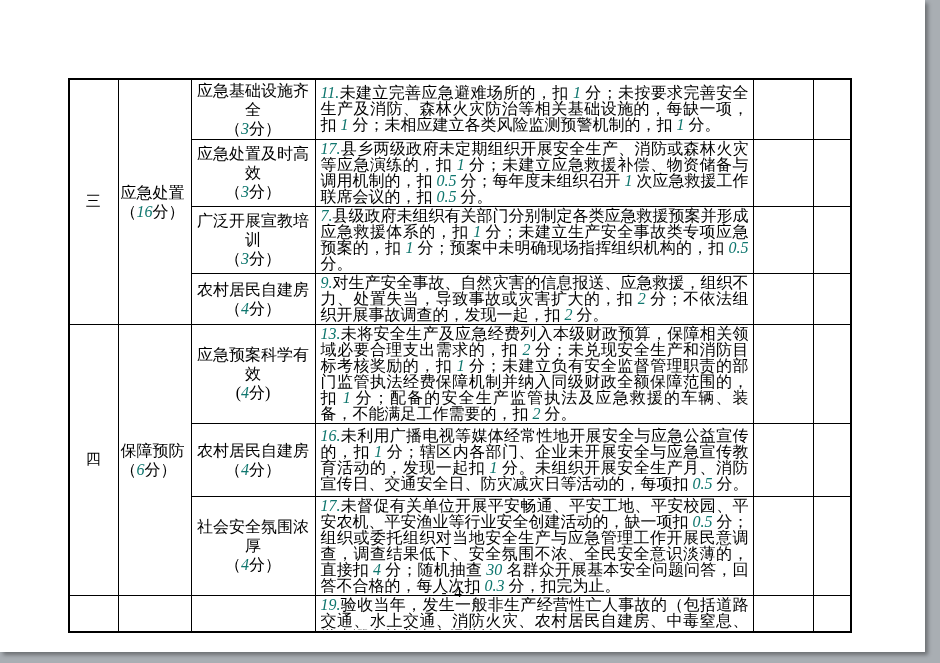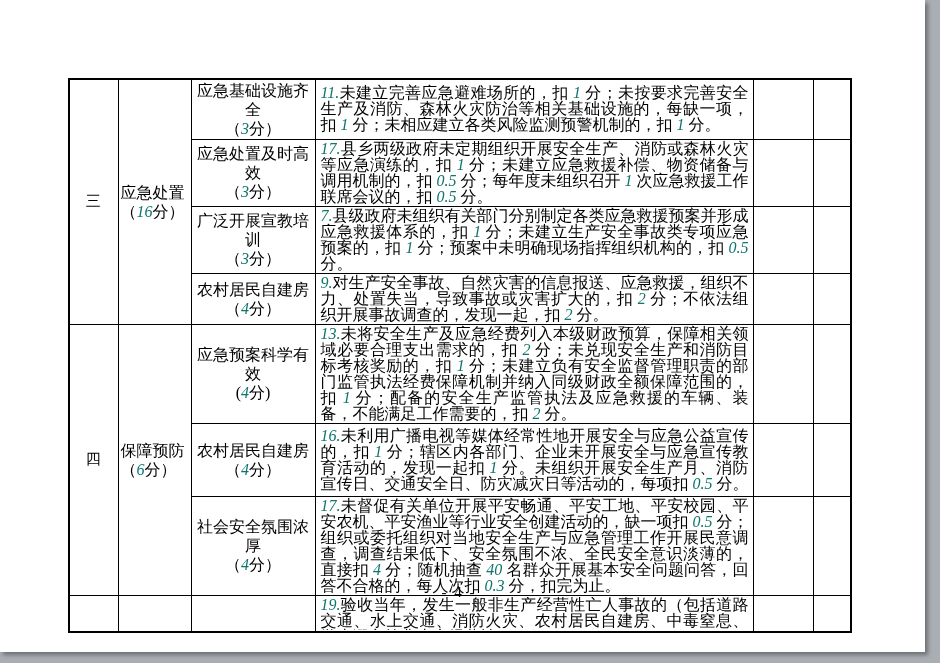--- a/index.html
+++ b/index.html
@@ -140,21 +140,21 @@
         </td>
         <td class="col-empty"></td>
         <td class="col-empty"></td>
       </tr>
       <tr class="h86">
         <td class="col-item">
           <span>社会安全氛围浓厚</span><br>
           <span>（<span class="num">4</span>分）</span>
         </td>
         <td class="col-criteria">
-          <div><span class="num">17.</span>未督促有关单位开展平安畅通、平安工地、平安校园、平安农机、平安渔业等行业安全创建活动的，缺一项扣 <span class="num">0.5</span> 分；组织或委托组织对当地安全生产与应急管理工作开展民意调查，调查结果低下、安全氛围不浓、全民安全意识淡薄的，直接扣 <span class="num">4</span> 分；随机抽查 <span class="num">40</span> 名群众开展基本安全问题问答，回答不合格的，每人次扣 <span class="num">0.3</span> 分，扣完为止。</div>
+          <div><span class="num">17.</span>未督促有关单位开展平安畅通、平安工地、平安校园、平安农机、平安渔业等行业安全创建活动的，缺一项扣 <span class="num">0.5</span> 分；组织或委托组织对当地安全生产与应急管理工作开展民意调查，调查结果低下、安全氛围不浓、全民安全意识淡薄的，直接扣 <span class="num">4</span> 分；随机抽查 <span class="num">30</span> 名群众开展基本安全问题问答，回答不合格的，每人次扣 <span class="num">0.3</span> 分，扣完为止。</div>
         </td>
         <td class="col-empty"></td>
         <td class="col-empty"></td>
       </tr>
 
       <tr class="h34">
         <td class="col-index">
           <span></span>
         </td>
         <td class="col-cat">

